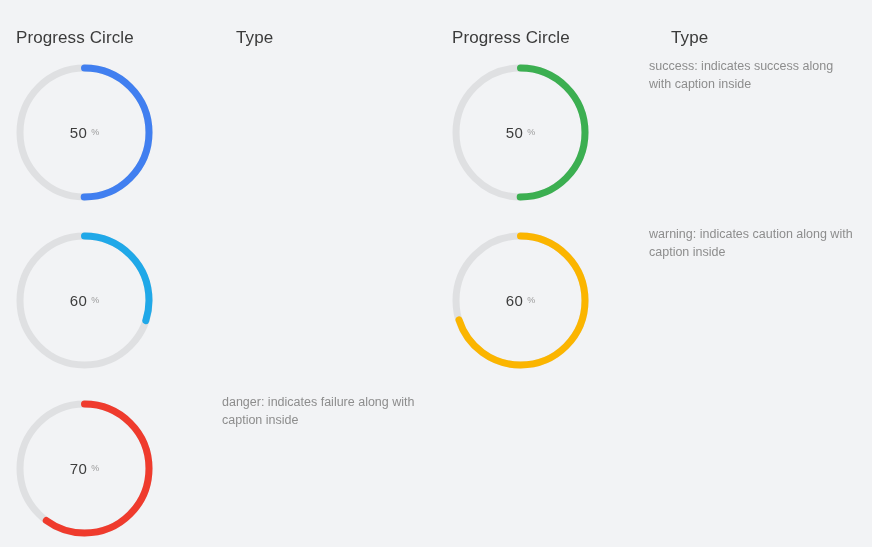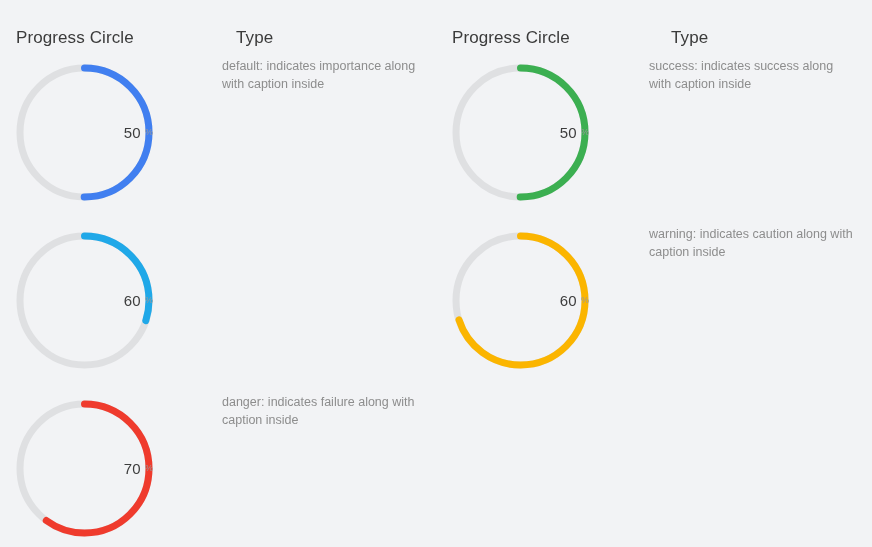--- a/index.html
+++ b/index.html
@@ -70,21 +70,21 @@
     stroke-linecap: round;
   }
   .circle-label {
     position: absolute;
     left: 0;
     top: 0;
     width: 137px;
     height: 137px;
     display: flex;
     align-items: center;
-    justify-content: flex-end;
+    justify-content: center;
   }
   .circle-value {
     font-size: 15px;
     color: #3d3d3d;
     letter-spacing: .3px;
   }
   .circle-unit {
     font-size: 9px;
     color: #9a9a9a;
     margin-left: 4px;
@@ -118,21 +118,20 @@
     <div class="circle-cell">
       <svg class="circle-svg" viewBox="0 0 137 137">
         <circle class="track" cx="68.5" cy="68.5" r="64.5" stroke="#dfe0e2"></circle>
         <circle class="bar" cx="68.5" cy="68.5" r="64.5" stroke-dasharray="202.63272615654165 405.2654523130833" stroke="#417ff0"></circle>
       </svg>
       <div class="circle-label">
         <span class="circle-value">50</span>
         <span class="circle-unit">%</span>
       </div>
     </div>
-    <div class="caption">default: indicates importance along with caption inside</div>
   </div>
 
   <div class="row col-left row-2">
     <div class="circle-cell">
       <svg class="circle-svg" viewBox="0 0 137 137">
         <circle class="track" cx="68.5" cy="68.5" r="64.5" stroke="#dfe0e2"></circle>
         <circle class="bar" cx="68.5" cy="68.5" r="64.5" stroke-dasharray="121.579635693925 405.2654523130833" stroke="#20a8e8"></circle>
       </svg>
       <div class="circle-label">
         <span class="circle-value">60</span>

